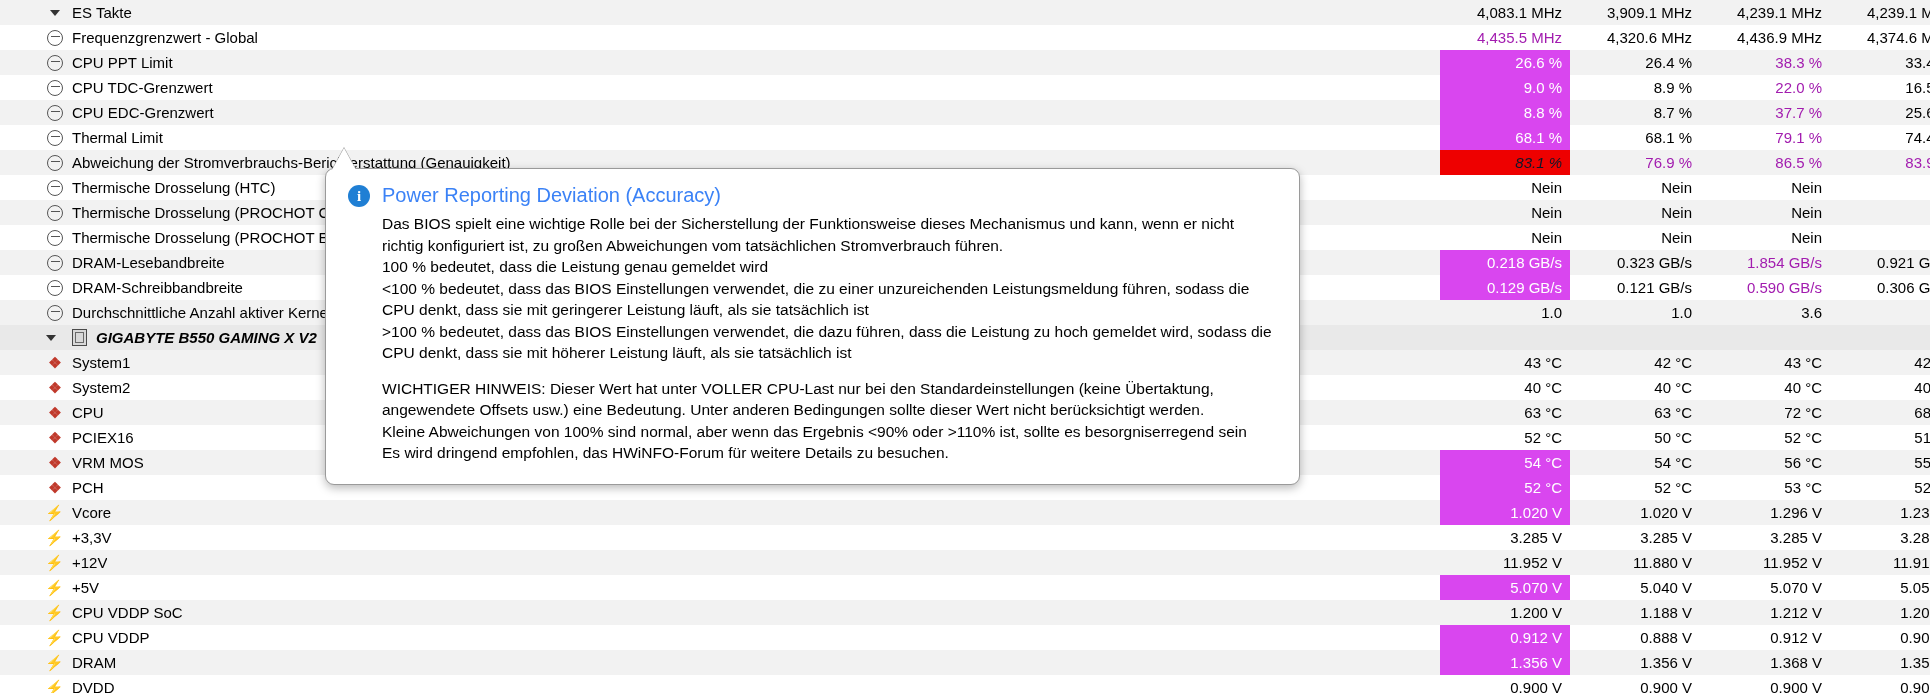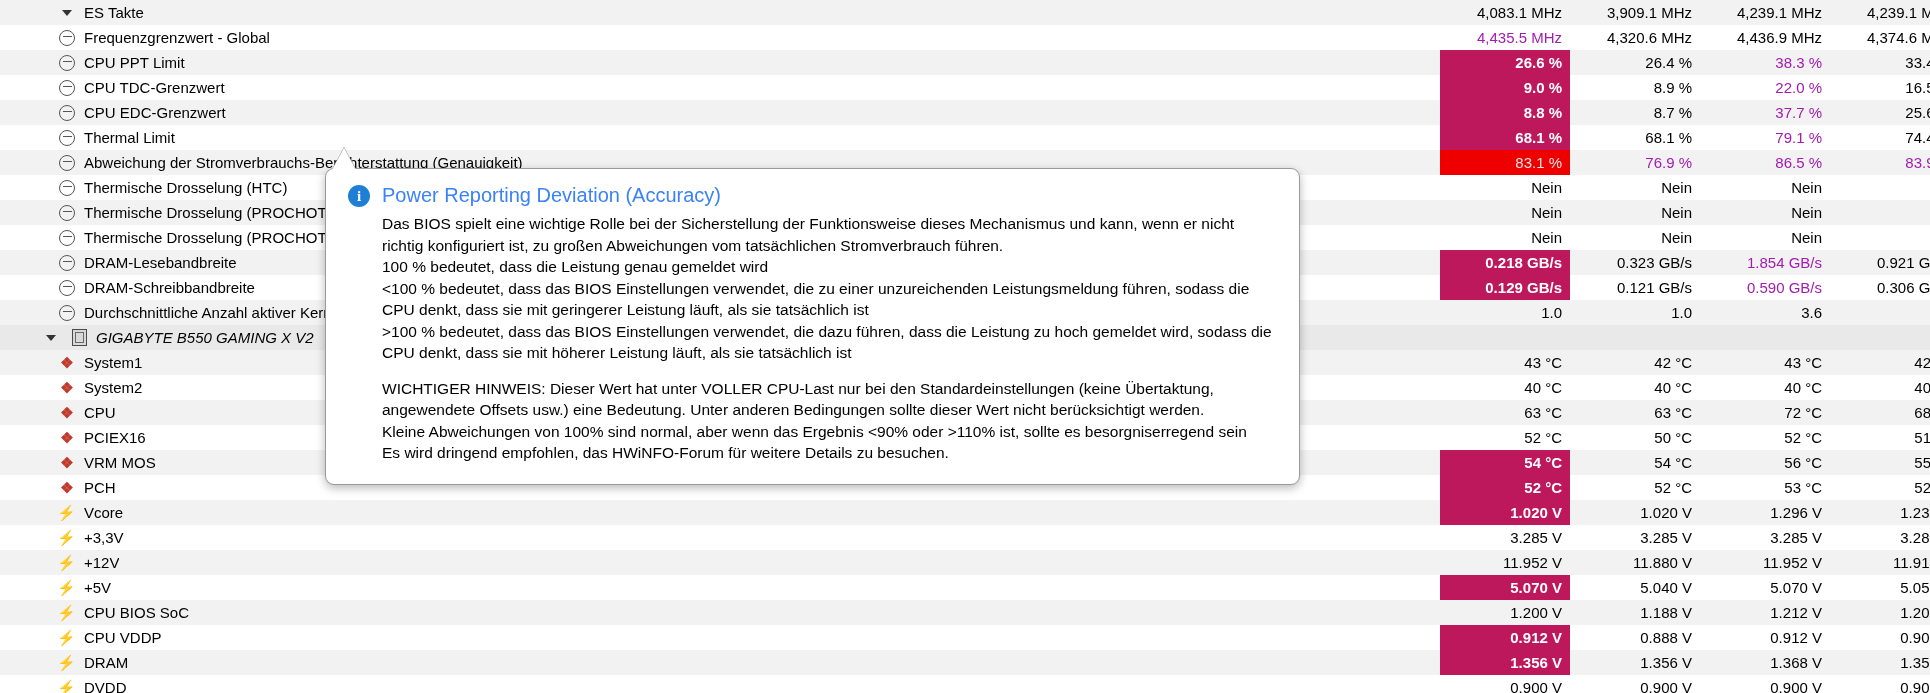--- a/index.html
+++ b/index.html
@@ -49,21 +49,21 @@
   .col-val {
     width: 122px;
     text-align: right;
     padding-right: 8px !important;
   }
   .label-cell {
     display: flex;
     align-items: center;
     height: 25px;
   }
-  .indent-1 { padding-left: 56px; }
+  .indent-1 { padding-left: 44px; }
   .indent-grp { padding-left: 40px; }
   .icon-slot {
     width: 22px;
     min-width: 22px;
     display: inline-flex;
     align-items: center;
     justify-content: center;
     margin-right: 6px;
   }
   .lbl-text {
@@ -111,30 +111,30 @@
   }
   .ic-chev {
     width: 0; height: 0;
     border-left: 5px solid transparent;
     border-right: 5px solid transparent;
     border-top: 6px solid #333;
     display: inline-block;
   }
   .group-name {
     font-style: italic;
-    font-weight: normal;
+    font-weight: bold;
   }
   .hl {
-    background: #be185d;
+    background: #d946ef;
     color: #ffffff;
-    font-weight: bold;
   }
   .hl-red {
     background: #ee0000;
-    color: #e5e5e5;
+    color: #0f172a;
+    font-style: italic;
   }
   .val-orange-text {
     color: #a21caf;
   }
   .group-row td {
     background: #e9e9e9;
   }
   
   #tooltip {
     position: absolute;
@@ -540,21 +540,21 @@
           <td class="col-val">5.040 V</td>
           <td class="col-val">5.070 V</td>
           <td class="col-val">5.057 V</td>
         </tr>
         <tr class="row-alt">
           <td class="col-label">
             <div class="label-cell indent-1">
               <span class="icon-slot">
                 <span class="ic-bolt">⚡</span>
               </span>
-              <span class="lbl-text">CPU BIOS SoC</span>
+              <span class="lbl-text">CPU VDDP SoC</span>
             </div>
           </td>
           <td class="col-val">1.200 V</td>
           <td class="col-val">1.188 V</td>
           <td class="col-val">1.212 V</td>
           <td class="col-val">1.203 V</td>
         </tr>
         <tr class="row-plain">
           <td class="col-label">
             <div class="label-cell indent-1">

